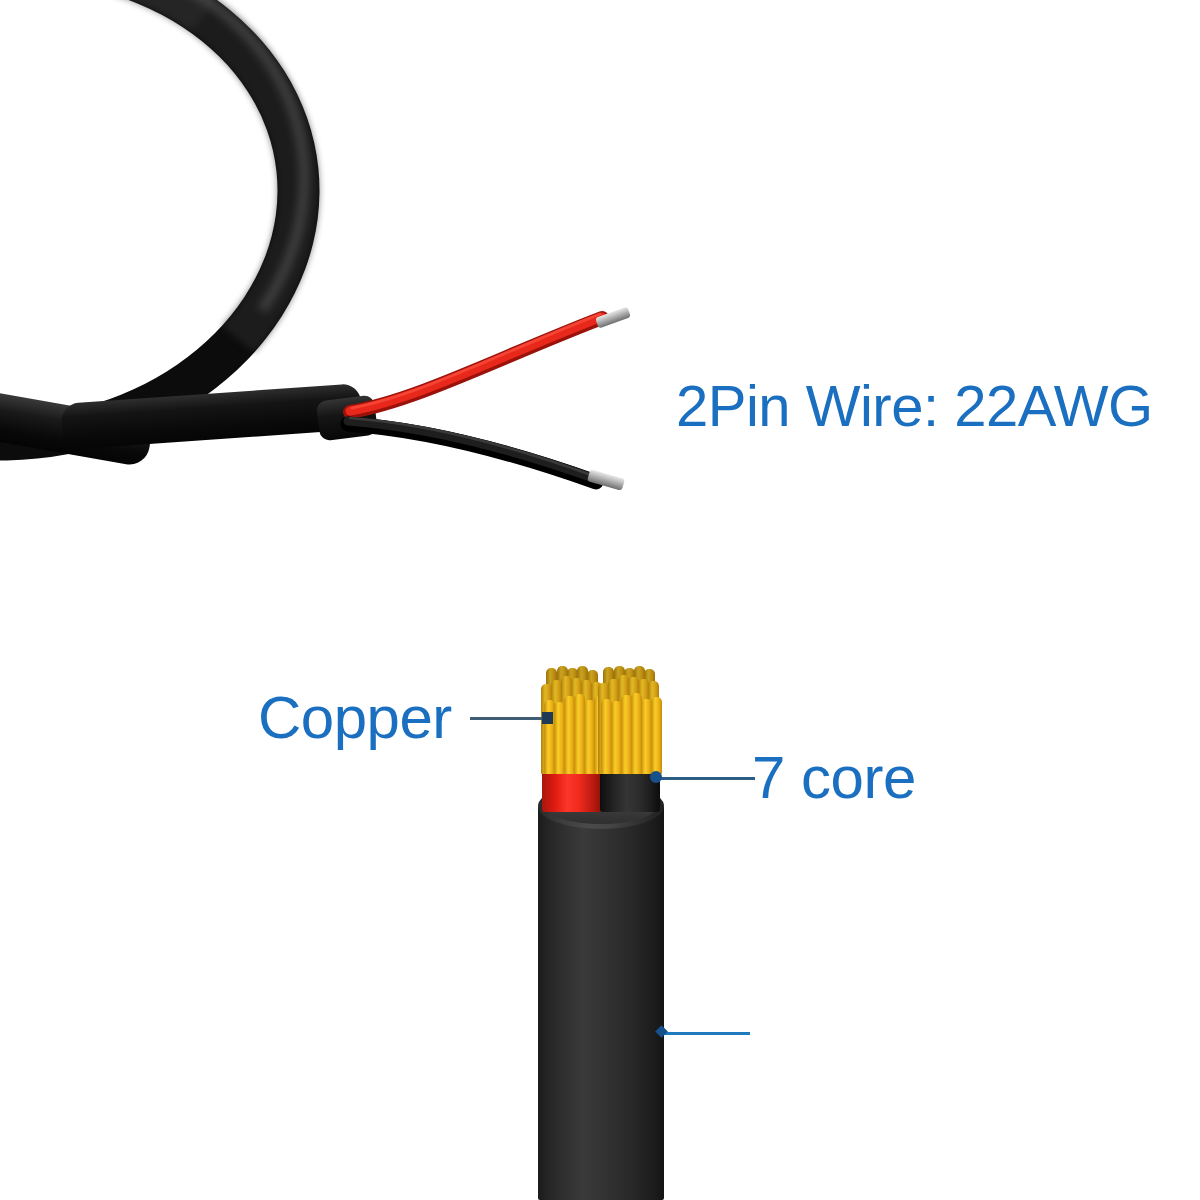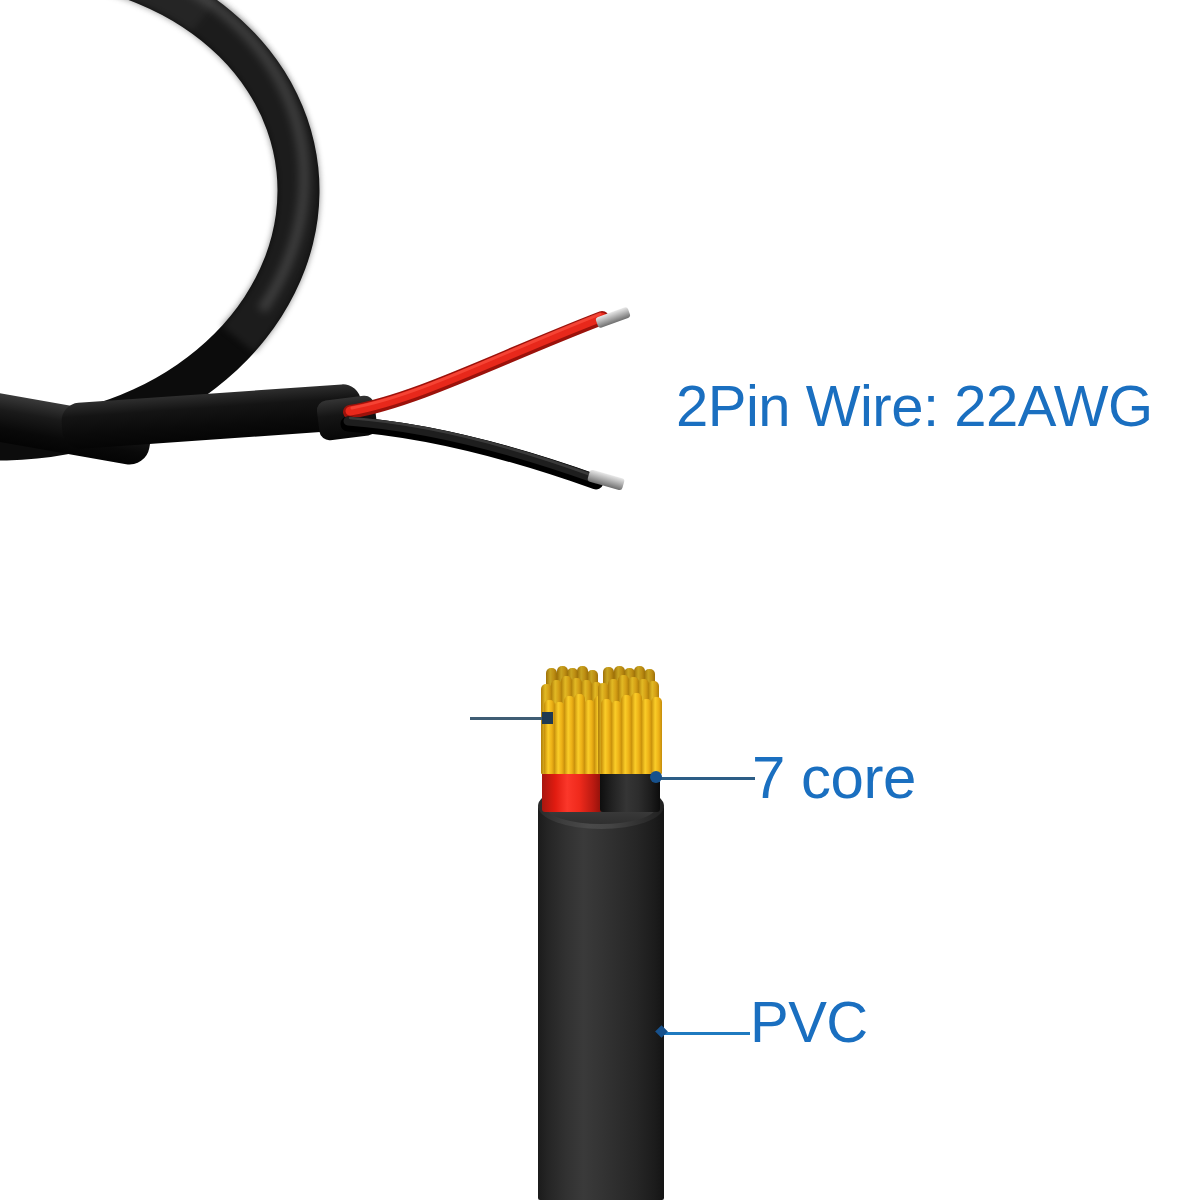--- a/index.html
+++ b/index.html
@@ -248,22 +248,22 @@
       <div class="strand" style="left: 3px; top: 33px; width: 11px; height: 75px; background: linear-gradient(to right, rgb(196, 140, 10) 0%, rgb(250, 205, 40) 38%, rgb(236, 176, 22) 72%, rgb(196, 140, 10) 100%);"></div>
       <div class="strand" style="left: 13px; top: 35px; width: 11px; height: 73px; background: linear-gradient(to right, rgb(196, 140, 10) 0%, rgb(250, 205, 40) 38%, rgb(236, 176, 22) 72%, rgb(196, 140, 10) 100%);"></div>
       <div class="strand" style="left: 23px; top: 29px; width: 11px; height: 79px; background: linear-gradient(to right, rgb(196, 140, 10) 0%, rgb(250, 205, 40) 38%, rgb(236, 176, 22) 72%, rgb(196, 140, 10) 100%);"></div>
       <div class="strand" style="left: 33px; top: 27px; width: 11px; height: 81px; background: linear-gradient(to right, rgb(196, 140, 10) 0%, rgb(250, 205, 40) 38%, rgb(236, 176, 22) 72%, rgb(196, 140, 10) 100%);"></div>
       <div class="strand" style="left: 43px; top: 33px; width: 11px; height: 75px; background: linear-gradient(to right, rgb(196, 140, 10) 0%, rgb(250, 205, 40) 38%, rgb(236, 176, 22) 72%, rgb(196, 140, 10) 100%);"></div>
       <div class="strand" style="left: 53px; top: 31px; width: 11px; height: 77px; background: linear-gradient(to right, rgb(196, 140, 10) 0%, rgb(250, 205, 40) 38%, rgb(236, 176, 22) 72%, rgb(196, 140, 10) 100%);"></div>
     </div>
 
   <div class="leader" id="leader-copper"></div>
   <div class="marker-sq" id="mk-copper"></div>
+  <div class="label" id="lbl-copper">Copper</div>
 
   <div class="leader" id="leader-2core"></div>
   <div class="marker-dia" id="mk-2core"></div>
   <div class="label" id="lbl-2core">7 core</div>
 
   <div class="leader blue" id="leader-pvc"></div>
   <div class="marker-dia" id="mk-pvc"></div>
-  <div class="label" id="lbl-pvc">PVC</div>
 
 </div>
 
 </body></html>

